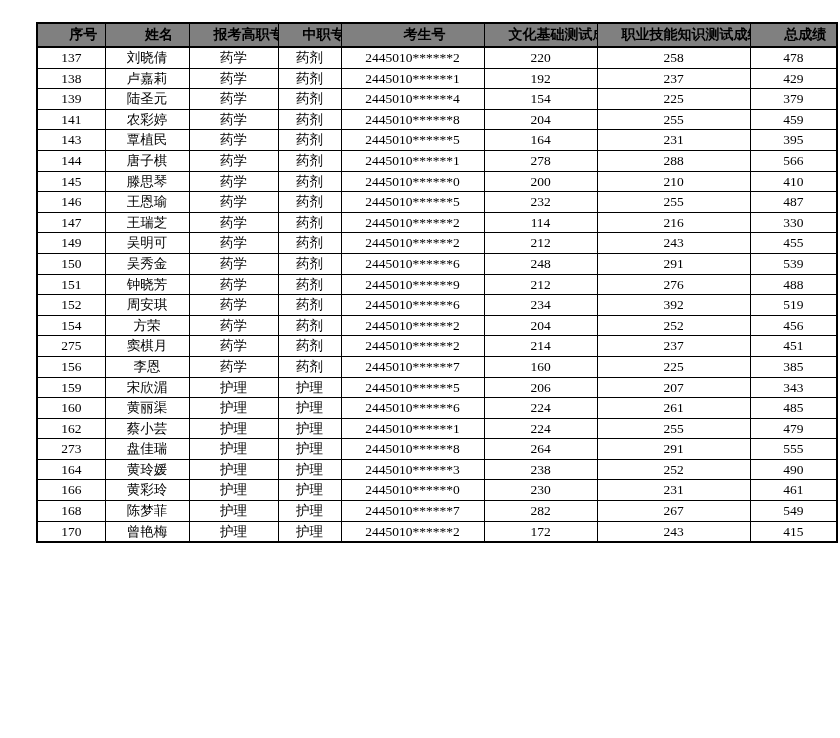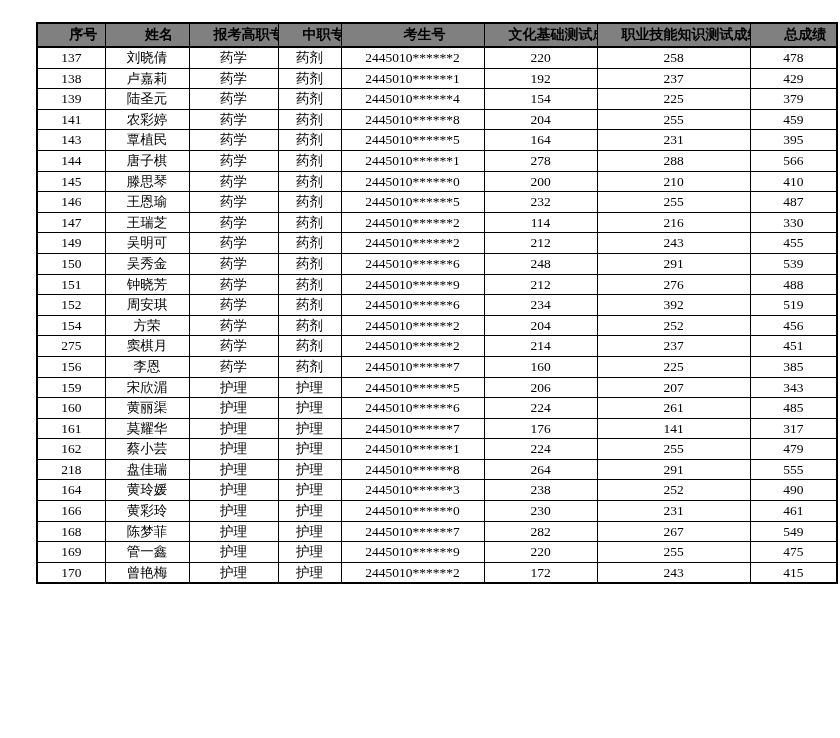--- a/index.html
+++ b/index.html
@@ -244,41 +244,31 @@
           <td>160</td>
           <td>黄丽渠</td>
           <td>护理</td>
           <td>护理</td>
           <td>2445010******6</td>
           <td>224</td>
           <td>261</td>
           <td>485</td>
         </tr>
         <tr>
-          <td>161</td>
-          <td>莫耀华</td>
-          <td>护理</td>
-          <td>护理</td>
-          <td>2445010******7</td>
-          <td>176</td>
-          <td>141</td>
-          <td>317</td>
-        </tr>
-        <tr>
           <td>162</td>
           <td>蔡小芸</td>
           <td>护理</td>
           <td>护理</td>
           <td>2445010******1</td>
           <td>224</td>
           <td>255</td>
           <td>479</td>
         </tr>
         <tr>
-          <td>218</td>
+          <td>273</td>
           <td>盘佳瑞</td>
           <td>护理</td>
           <td>护理</td>
           <td>2445010******8</td>
           <td>264</td>
           <td>291</td>
           <td>555</td>
         </tr>
         <tr>
           <td>164</td>
@@ -302,30 +292,20 @@
         </tr>
         <tr>
           <td>168</td>
           <td>陈梦菲</td>
           <td>护理</td>
           <td>护理</td>
           <td>2445010******7</td>
           <td>282</td>
           <td>267</td>
           <td>549</td>
-        </tr>
-        <tr>
-          <td>169</td>
-          <td>管一鑫</td>
-          <td>护理</td>
-          <td>护理</td>
-          <td>2445010******9</td>
-          <td>220</td>
-          <td>255</td>
-          <td>475</td>
         </tr>
         <tr>
           <td>170</td>
           <td>曾艳梅</td>
           <td>护理</td>
           <td>护理</td>
           <td>2445010******2</td>
           <td>172</td>
           <td>243</td>
           <td>415</td>

